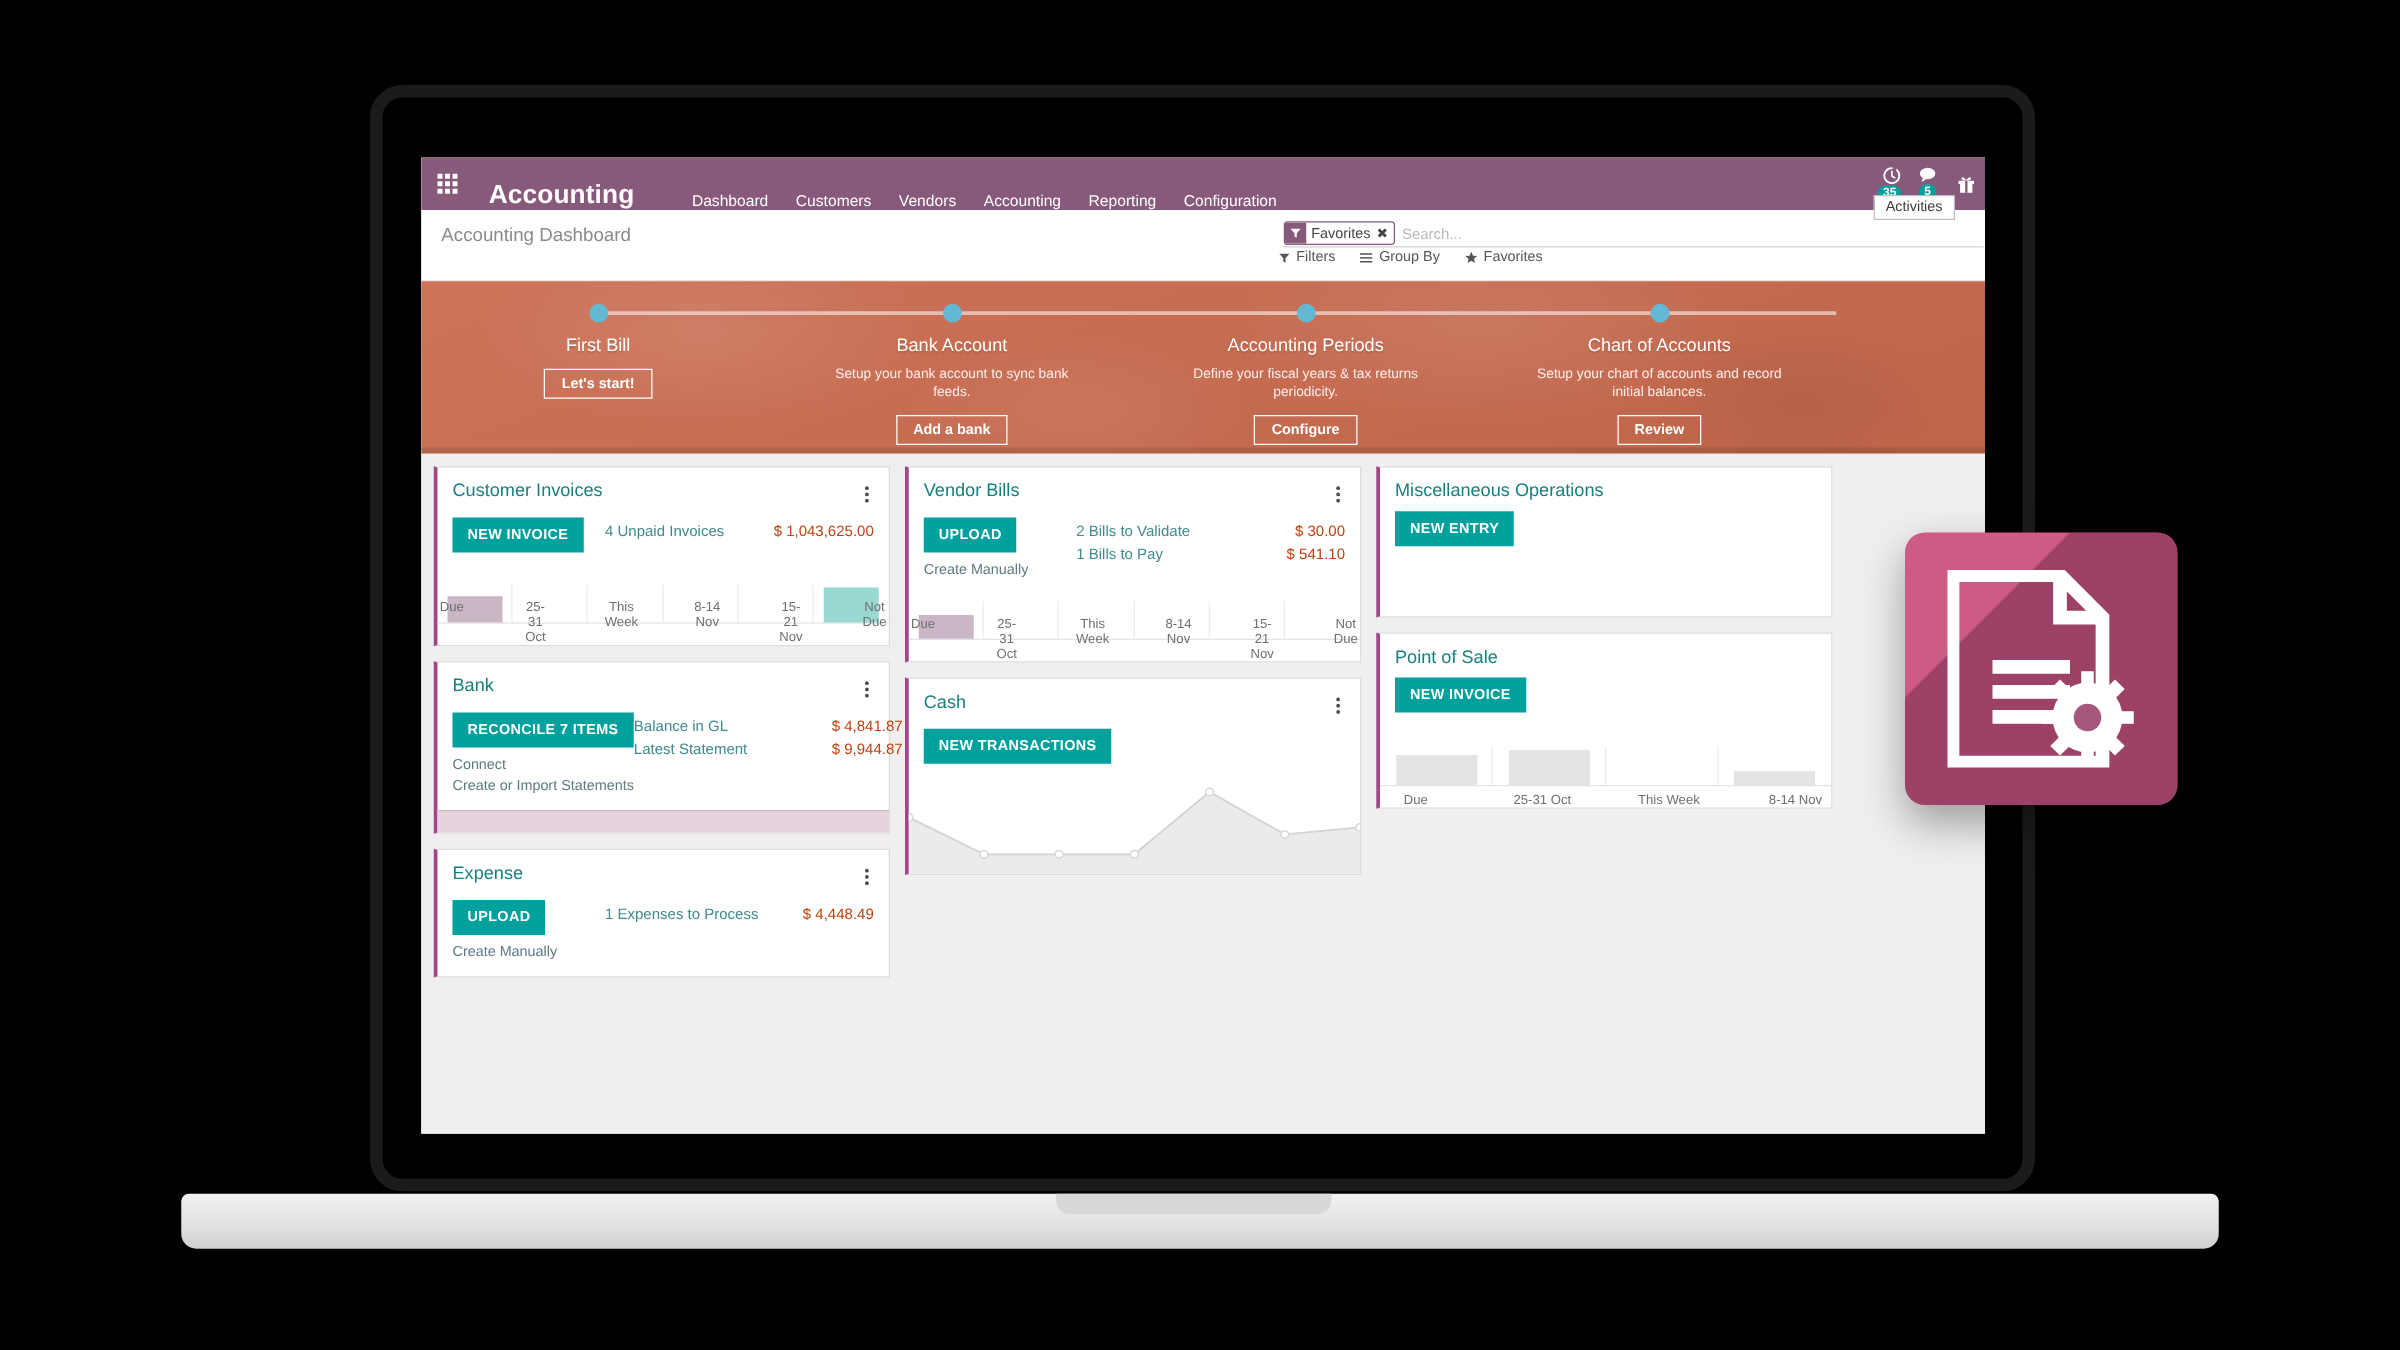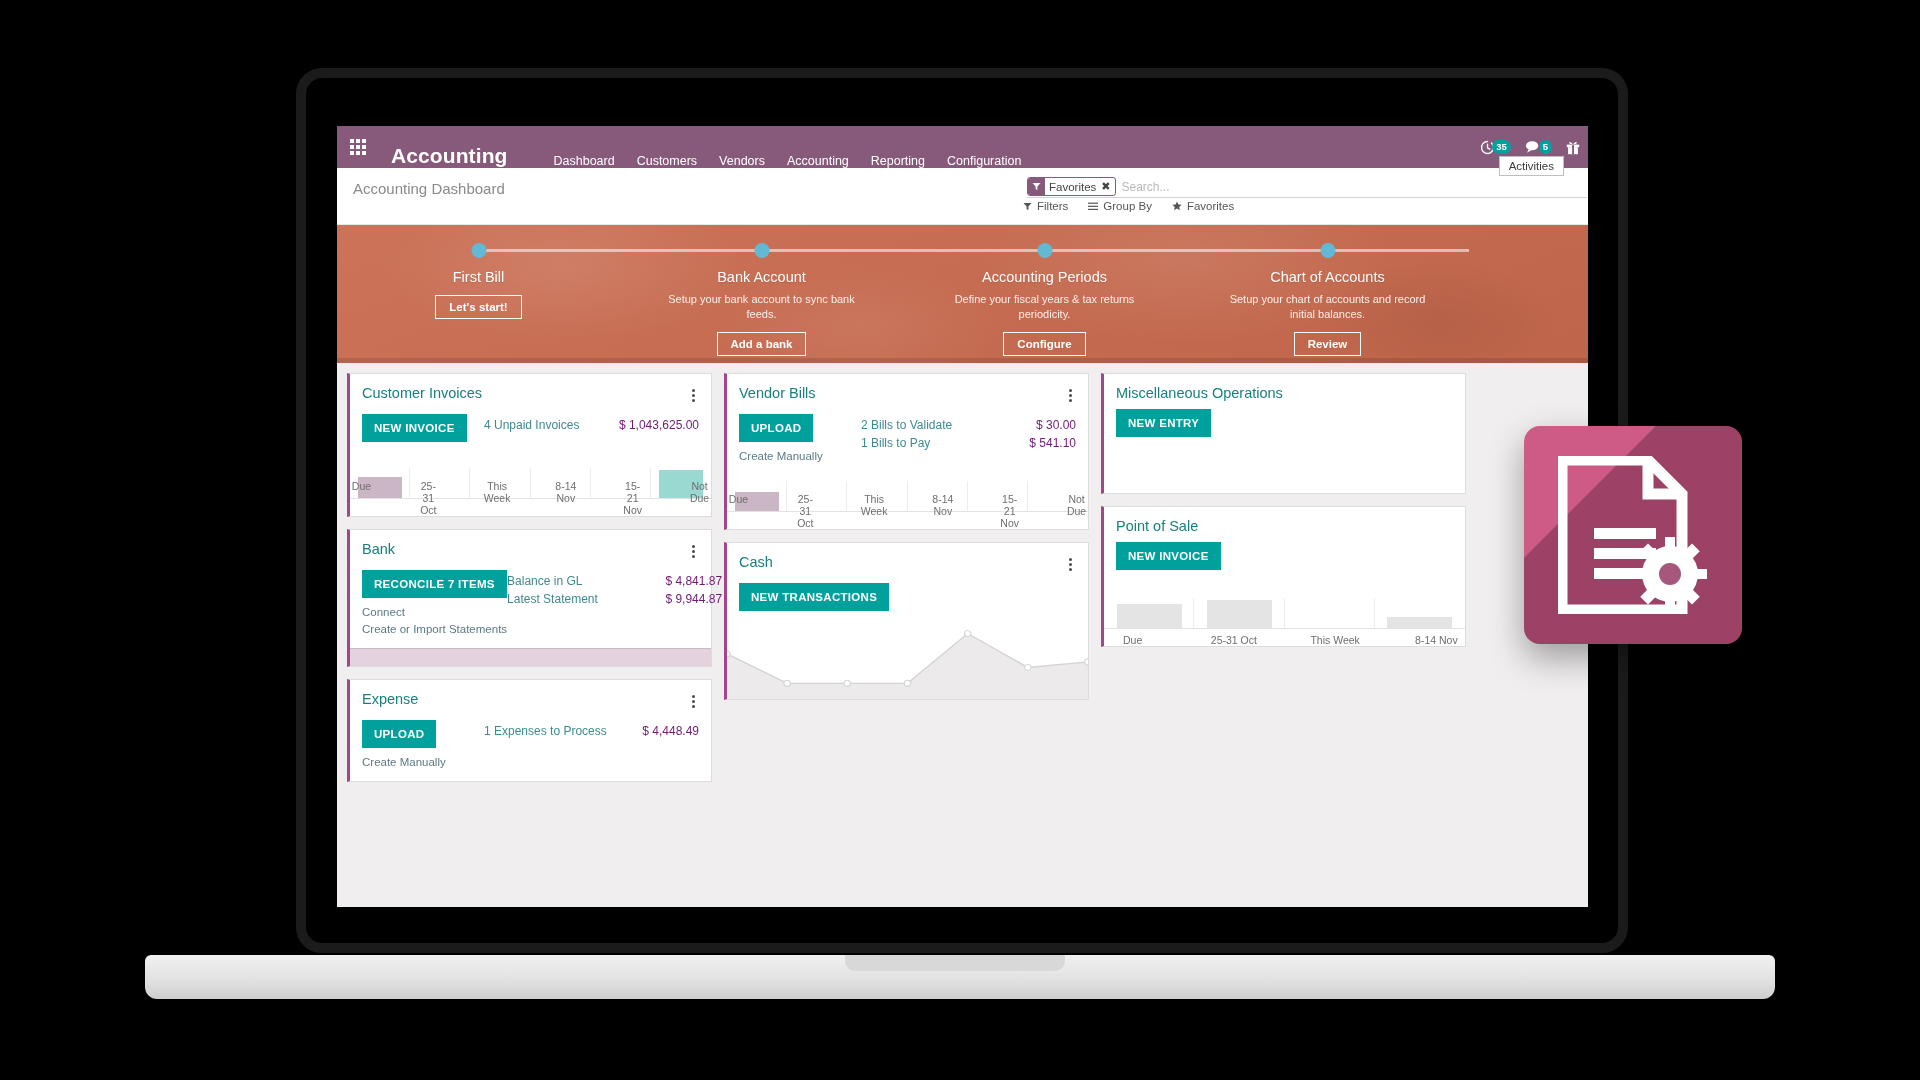--- a/index.html
+++ b/index.html
@@ -69,21 +69,21 @@
     font-size: 21px; font-weight: bold;
     margin-left: 12px; margin-right: 46px;
     letter-spacing: .1px;
   }
   .menu { display: flex; align-items: center; gap: 22px; font-size: 12.5px; }
   .menu .menu-item { cursor: pointer; white-space: nowrap; color:#ffffff; }
   .nav-right {
     position: absolute; right: 8px; top: 0;
     height: 42px; display: flex; align-items: center; gap: 14px;
   }
-  .nav-ico { position: relative; display: flex; align-items: center; cursor: pointer; }
+  .nav-ico { position: relative; display: flex; align-items: center; cursor: pointer; flex-direction: column; }
   .nav-ico svg { display: block; }
   .badge {
     background: #00a09d; color: #fff;
     font-size: 9.5px; font-weight: bold;
     border-radius: 9px; padding: 1px 4px;
     margin-left: -3px; line-height: 12px;
   }
   .tooltip {
     position: absolute;
     top: 30px; right: 24px;
@@ -241,21 +241,21 @@
   .row-flex { display: flex; align-items: flex-start; }
   .left-block { flex: none; }
   .links-under { margin-top: 6px; font-size: 11.5px; }
   .links-under a { color: #5c7a82; text-decoration: none; display: block; line-height: 17px; cursor: pointer; }
   .stats { margin-left: auto; padding-top: 2px; min-width: 215px; }
   .stat-row {
     display: flex; justify-content: space-between;
     font-size: 12px; line-height: 18px;
   }
   .stat-label { color: #3e8a8f; cursor: pointer; }
-  .stat-value { color: #701a75; }
+  .stat-value { color: #c2410c; }
 
   
   .minichart { position: relative; height: 52px; margin: 2px 0 0 0; }
   .mc-bars {
     position: absolute; left: 0; right: 0; top: 0; bottom: 17px;
     display: flex; align-items: flex-end;
     border-bottom: 1px solid #e3e3e3;
   }
   .mc-col { flex: 1; position: relative; display: flex; align-items: flex-end; justify-content: center; height: 100%; }
   .mc-col:not(:last-child)::after {

